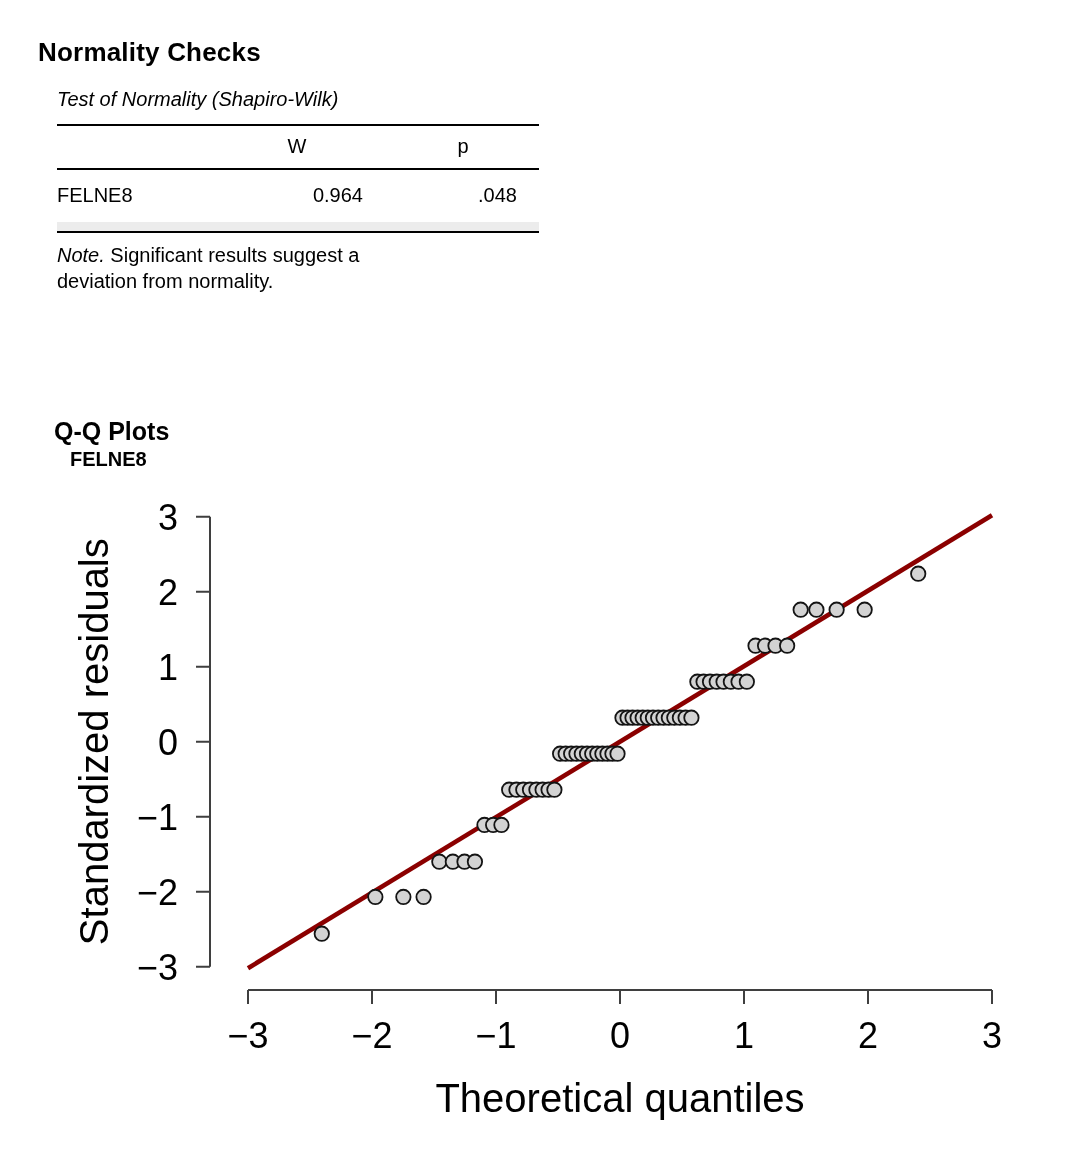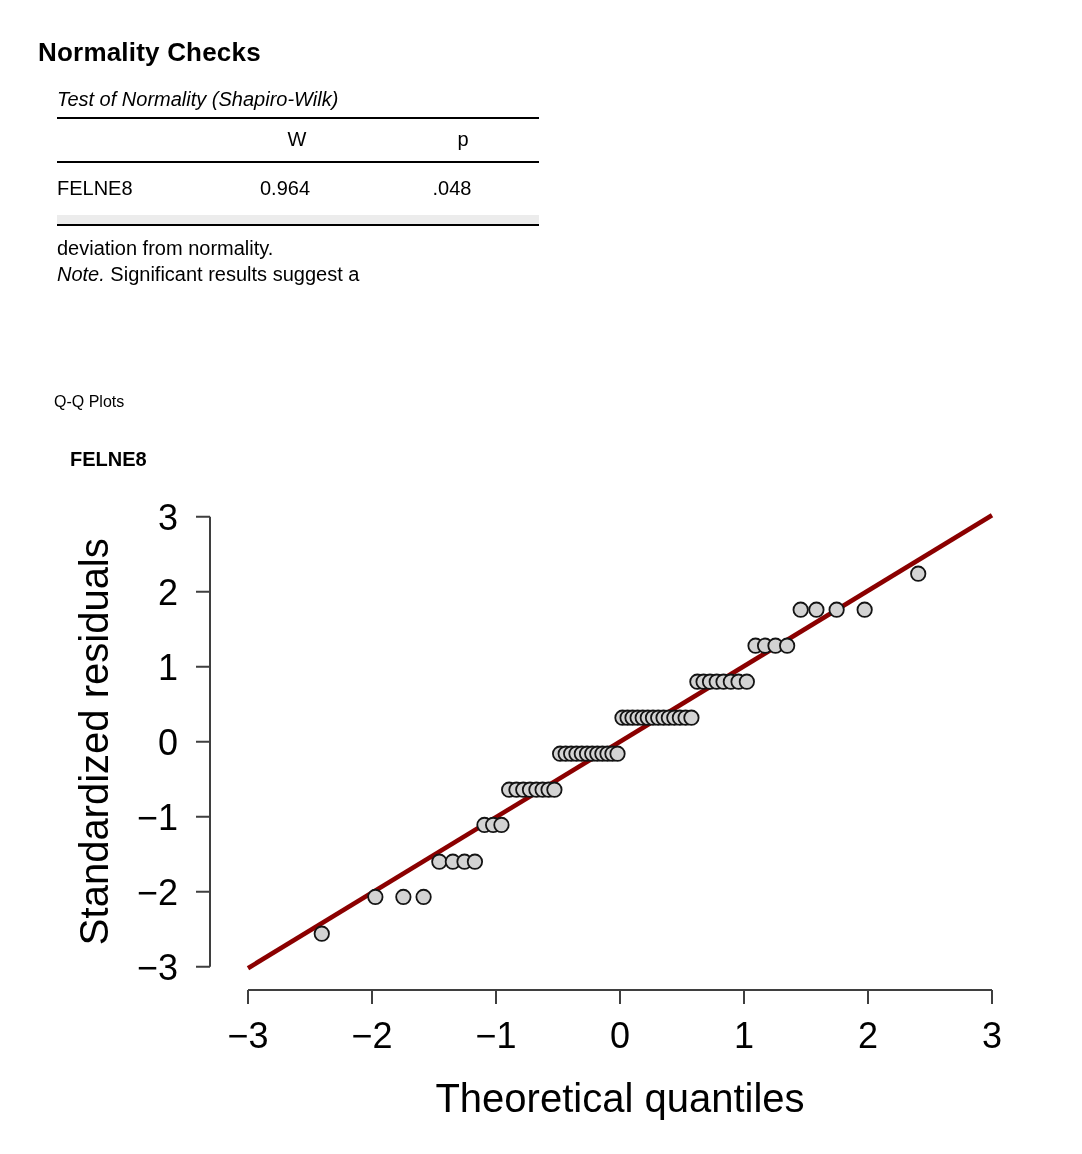--- a/index.html
+++ b/index.html
@@ -2,30 +2,30 @@
 <html><head>
 <meta charset="utf-8">
 <style>
   html,body{margin:0;padding:0}
   body{
     width:1082px;height:1154px;background:#ffffff;color:#000;
     font-family:"Liberation Sans",sans-serif;position:relative;overflow:hidden;
   }
   .abs{position:absolute}
   #h-assumption{left:38px;top:20px;font-size:26px;font-weight:700;letter-spacing:.2px}
-  #h-qq{left:54px;top:380px;font-size:16px;font-weight:400}
+  #h-qq{left:54px;top:396px;font-size:25px;font-weight:700}
   #plot-var{left:70px;top:448px;font-size:20px;font-weight:700}
 
   #table-block{left:57px;top:88px;width:482px}
-  .tbl-title{font-style:italic;font-size:20px;margin:0 0 6px 0}
+  .tbl-title{font-style:italic;font-size:20px;margin:0 0 13px 0}
   table.jasp{border-collapse:collapse;width:482px;border-top:2px solid #000;table-layout:fixed}
   table.jasp th{font-weight:400;font-size:20px;border-bottom:2px solid #000;padding:9px 0 10px;text-align:center}
   table.jasp td{font-size:20px;padding:14px 0 15px}
   td.var{text-align:left;padding-left:15px}
-  td.num{text-align:center}
+  td.num{text-align:right}
   td.num.w{padding-right:24px}
   td.num.p{padding-right:22px}
   .band{height:9px;background:#ececec;border-bottom:2px solid #000}
   .note{margin-top:9px;font-size:20px;line-height:1.3}
   .note em{font-style:italic}
 
   #qq-svg{left:0;top:480px}
   #qq-svg text{fill:#000}
   .tick-label{font-size:36px;font-family:"Liberation Sans",sans-serif}
   .axis-title{font-size:40px;font-family:"Liberation Sans",sans-serif}
@@ -53,22 +53,22 @@
     <tbody>
       <tr>
         <td class="var">FELNE8</td>
         <td class="num w">0.964</td>
         <td class="num p">.048</td>
       </tr>
     </tbody>
   </table>
   <div class="band"></div>
   <div class="note">
+    <div><em>Note.</em><span> Significant results suggest a</span></div>
     <div>deviation from normality.</div>
-    <div><em>Note.</em><span> Significant results suggest a</span></div>
   </div>
 </div>
 
 <h2 class="abs" id="h-qq">Q-Q Plots</h2>
 
 <div class="abs" id="plot-var">FELNE8</div>
 
 <svg class="abs" id="qq-svg" width="1082" height="674" viewBox="0 480 1082 674" xmlns="http://www.w3.org/2000/svg">
     <path d="M 210 516.7 L 210 966.7 M 210 966.7 l -14 0 M 210 891.7 l -14 0 M 210 816.7 l -14 0 M 210 741.7 l -14 0 M 210 666.7 l -14 0 M 210 591.7 l -14 0 M 210 516.7 l -14 0" stroke="#3f3f3f" stroke-width="2" fill="none"></path>
     <path d="M 248 990 L 992 990 M 248 990 l 0 14 M 372 990 l 0 14 M 496 990 l 0 14 M 620 990 l 0 14 M 744 990 l 0 14 M 868 990 l 0 14 M 992 990 l 0 14" stroke="#3f3f3f" stroke-width="2" fill="none"></path>

